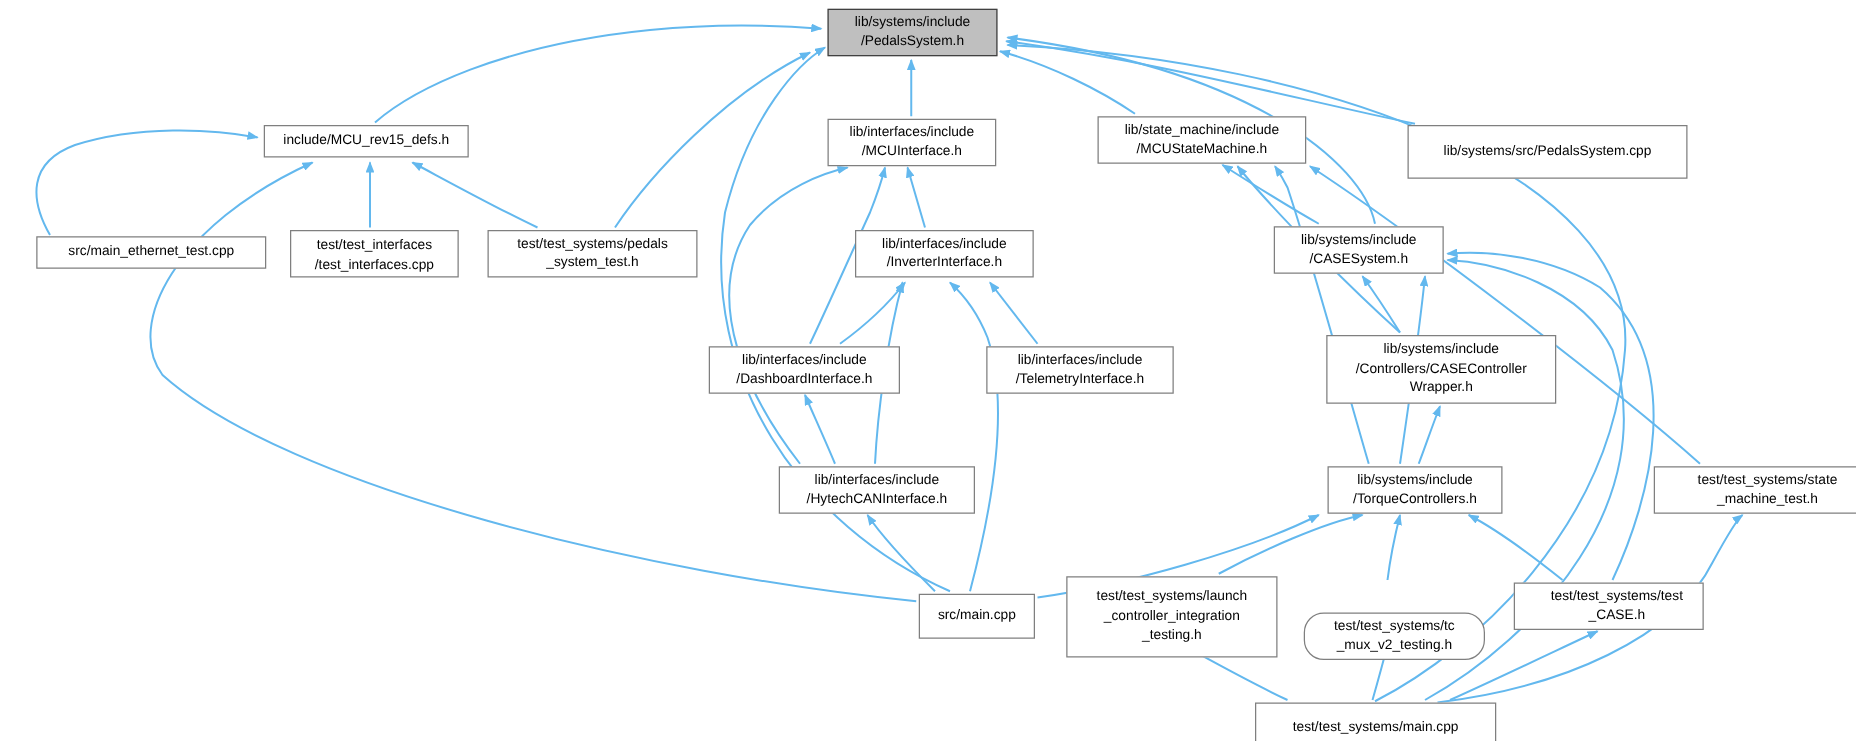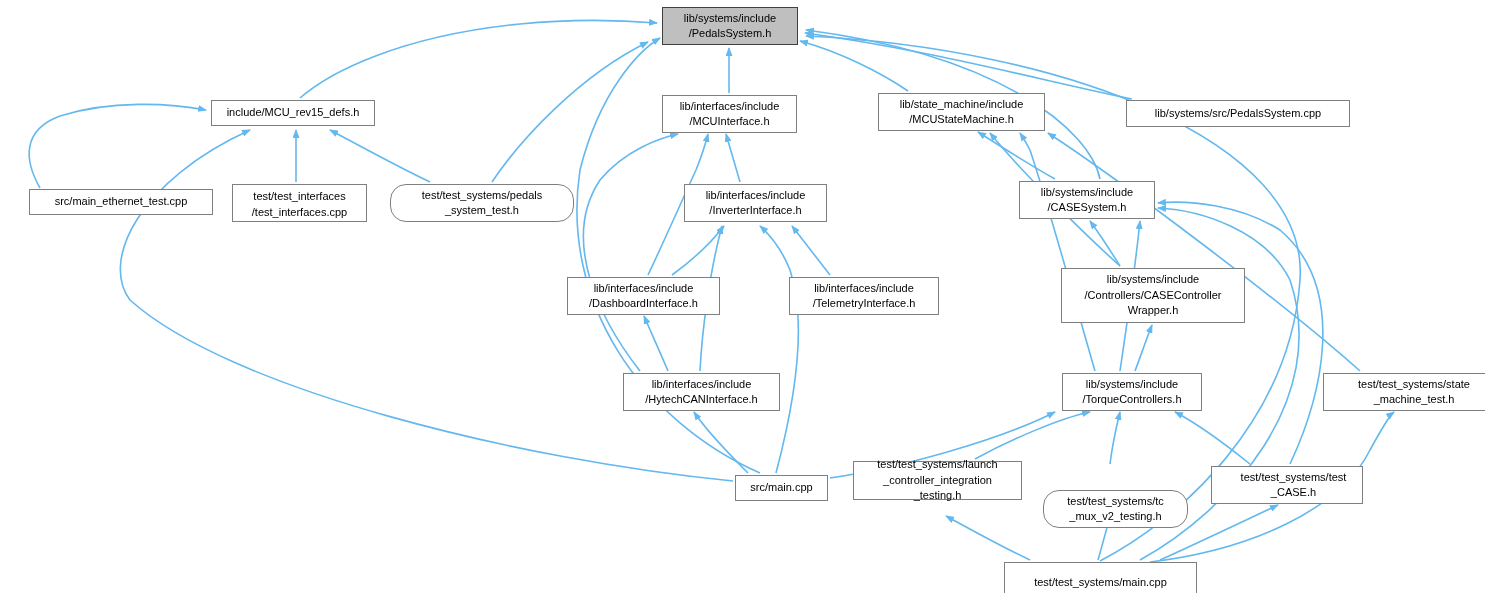--- a/index.html
+++ b/index.html
@@ -95,45 +95,45 @@
       </g>
   </svg>
   <div id="node-group">
       <div class="node root" style="left: 662px; top: 7px; width: 136px; height: 38px;"><span>lib/systems/include
 /PedalsSystem.h</span></div>
       <div class="node" style="left: 211px; top: 100px; width: 164px; height: 26px;"><span>include/MCU_rev15_defs.h</span></div>
       <div class="node" style="left: 662px; top: 95px; width: 135px; height: 38px;"><span>lib/interfaces/include
 /MCUInterface.h</span></div>
       <div class="node" style="left: 878px; top: 93px; width: 167px; height: 38px;"><span>lib/state_machine/include
 /MCUStateMachine.h</span></div>
-      <div class="node" style="left: 1126px; top: 100px; width: 224px; height: 27px;"><span>lib/systems/src/PedalsSystem.cpp</span></div>
+      <div class="node" style="left: 1126px; top: 100px; width: 224px; height: 43px;"><span>lib/systems/src/PedalsSystem.cpp</span></div>
       <div class="node" style="left: 29px; top: 189px; width: 184px; height: 26px;"><span>src/main_ethernet_test.cpp</span></div>
       <div class="node" style="left: 232px; top: 184px; width: 135px; height: 38px; align-items: flex-end;"><span>test/test_interfaces
 /test_interfaces.cpp</span></div>
-      <div class="node" style="left: 390px; top: 184px; width: 184px; height: 38px; border-radius: 16px;"><span>test/test_systems/pedals
+      <div class="node" style="left: 390px; top: 184px; width: 168px; height: 38px;"><span>test/test_systems/pedals
 _system_test.h</span></div>
       <div class="node" style="left: 684px; top: 184px; width: 143px; height: 38px;"><span>lib/interfaces/include
 /InverterInterface.h</span></div>
       <div class="node" style="left: 1019px; top: 181px; width: 136px; height: 38px;"><span>lib/systems/include
 /CASESystem.h</span></div>
       <div class="node" style="left: 567px; top: 277px; width: 153px; height: 38px;"><span>lib/interfaces/include
 /DashboardInterface.h</span></div>
       <div class="node" style="left: 789px; top: 277px; width: 150px; height: 38px;"><span>lib/interfaces/include
 /TelemetryInterface.h</span></div>
       <div class="node" style="left: 1061px; top: 268px; width: 184px; height: 55px;"><span>lib/systems/include
 /Controllers/CASEController
 Wrapper.h</span></div>
       <div class="node" style="left: 623px; top: 373px; width: 157px; height: 38px;"><span>lib/interfaces/include
 /HytechCANInterface.h</span></div>
       <div class="node" style="left: 1062px; top: 373px; width: 140px; height: 38px;"><span>lib/systems/include
 /TorqueControllers.h</span></div>
       <div class="node" style="left: 1323px; top: 373px; width: 166px; height: 38px; padding-left: 19px;"><span>test/test_systems/state
 _machine_test.h</span></div>
-      <div class="node" style="left: 735px; top: 475px; width: 93px; height: 26px;"><span>src/main.cpp</span></div>
-      <div class="node" style="left: 853px; top: 461px; width: 169px; height: 39px;"><span>test/test_systems/launch
+      <div class="node" style="left: 735px; top: 475px; width: 93px; height: 36px;"><span>src/main.cpp</span></div>
+      <div class="node" style="left: 853px; top: 461px; width: 169px; height: 65px;"><span>test/test_systems/launch
 _controller_integration
 _testing.h</span></div>
       <div class="node" style="left: 1043px; top: 490px; width: 145px; height: 38px; border-radius: 16px;"><span>test/test_systems/tc
 _mux_v2_testing.h</span></div>
       <div class="node" style="left: 1211px; top: 466px; width: 152px; height: 38px; padding-left: 16px;"><span>test/test_systems/test
 _CASE.h</span></div>
       <div class="node" style="left: 1004px; top: 562px; width: 193px; height: 41px;"><span>test/test_systems/main.cpp</span></div>
     </div>
 </div>
 

